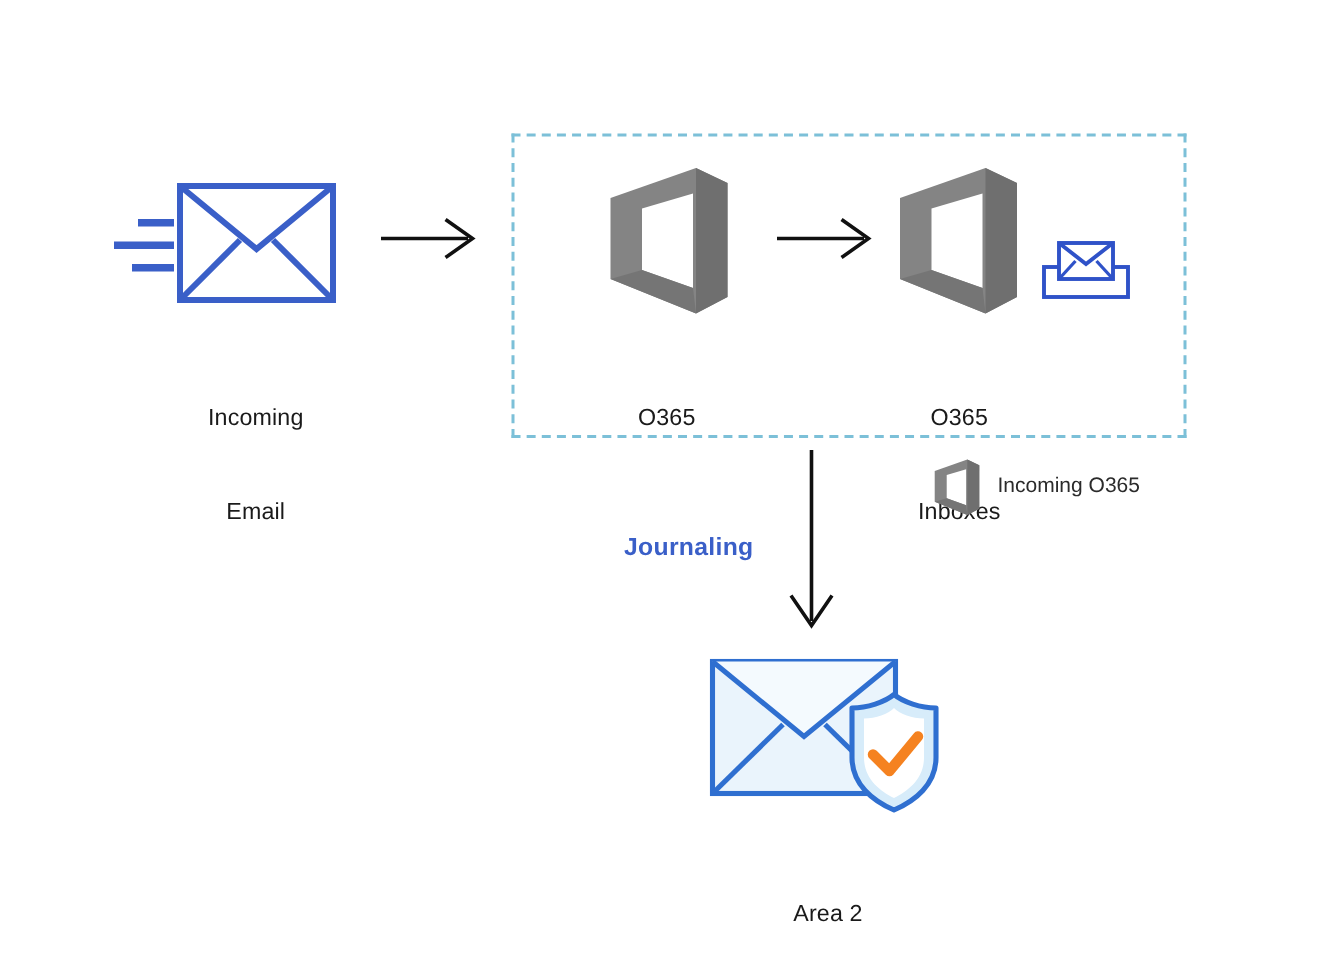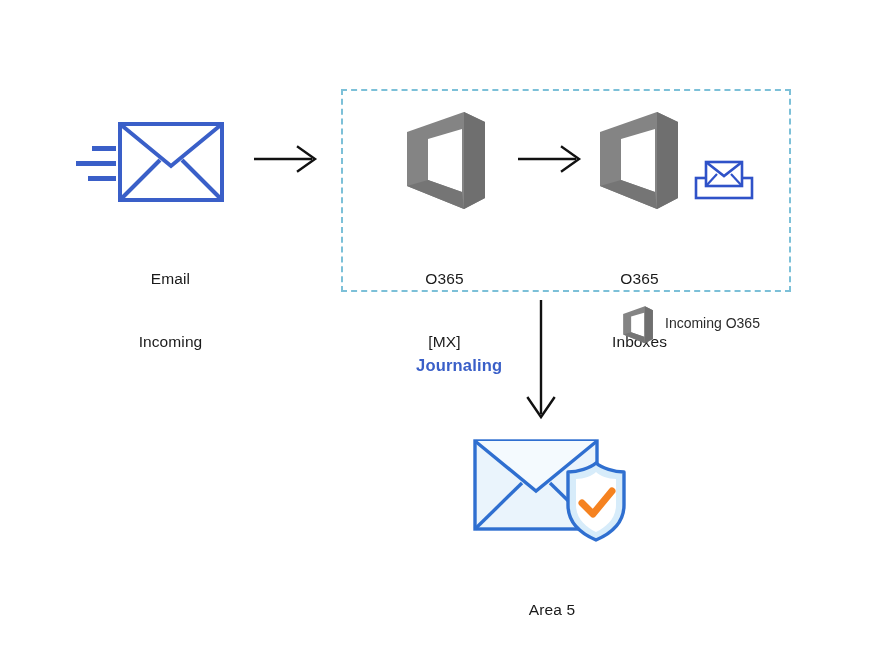--- a/index.html
+++ b/index.html
@@ -75,43 +75,42 @@
   <div class="node" style="left:118px; top:122px;">
     <svg width="106" height="80" viewBox="0 0 106 80">
       <rect x="2" y="2" width="102" height="76" fill="#ffffff" stroke="#3a5fc8" stroke-width="4"></rect>
       <path d="M2,2 L53,44 L104,2" fill="none" stroke="#3a5fc8" stroke-width="4" stroke-linejoin="miter"></path>
       <path d="M2,78 L42,38" fill="none" stroke="#3a5fc8" stroke-width="4"></path>
       <path d="M104,78 L64,38" fill="none" stroke="#3a5fc8" stroke-width="4"></path>
     </svg>
   </div>
 
   <div class="label" style="left:88px; top:226px; width:165px;">
+    <span class="label-line">Incoming</span>
     <span class="label-line">Email</span>
-    <span class="label-line">Incoming</span>
   </div>
 
   <div class="node" style="left:254px; top:146px;">
     <svg width="64" height="26" viewBox="0 0 64 26">
       <path d="M0,13 L58,13" fill="none" stroke="#111111" stroke-width="2.4"></path>
       <path d="M44,1 L61,13 L44,25" fill="none" stroke="#111111" stroke-width="2.4" stroke-linecap="square" stroke-linejoin="miter"></path>
     </svg>
   </div>
 
   <div class="node" style="left:404px; top:112px;">
     <svg width="84" height="98" viewBox="0 0 84 98">
       <path d="M3,20 L60,0 L81,10 L81,86 L60,97 L3,74 Z" fill="#848484"></path>
       <path d="M60,0 L81,10 L81,86 L60,97 Z" fill="#6f6f6f"></path>
       <path d="M24,27 L58,17 L58,80 L24,68 Z" fill="#ffffff"></path>
       <path d="M3,74 L24,68 L58,80 L60,97 Z" fill="#757575"></path>
     </svg>
   </div>
 
   <div class="label" style="left:362px; top:226px; width:165px;">
     <span class="label-line">O365</span>
-    <span class="label-line">[MX]</span>
   </div>
 
   <div class="node" style="left:518px; top:146px;">
     <svg width="64" height="26" viewBox="0 0 64 26">
       <path d="M0,13 L58,13" fill="none" stroke="#111111" stroke-width="2.4"></path>
       <path d="M44,1 L61,13 L44,25" fill="none" stroke="#111111" stroke-width="2.4" stroke-linecap="square" stroke-linejoin="miter"></path>
     </svg>
   </div>
 
   <div class="node" style="left:597px; top:112px;">
@@ -174,17 +173,17 @@
                C110,99 96,88 96,70 Z" fill="#d7ecfa" stroke="#2f6fd0" stroke-width="3.4" stroke-linejoin="round"></path>
       <path d="M104,44 C112,44 120,41 124,37 C128,41 136,44 144,44
                L144,70 C144,84 134,92 124,97
                C114,92 104,84 104,70 Z" fill="#ffffff" stroke="none"></path>
 
       <path d="M110,68 L121,79 L140,56" fill="none" stroke="#f58220" stroke-width="7" stroke-linecap="round" stroke-linejoin="round"></path>
     </svg>
   </div>
 
   <div class="label" style="left:462px; top:557px; width:180px;">
-    <span class="label-line">Area 5</span>
+    <span class="label-line">Area 2</span>
     
   </div>
 
 </div>
 
 </body></html>

